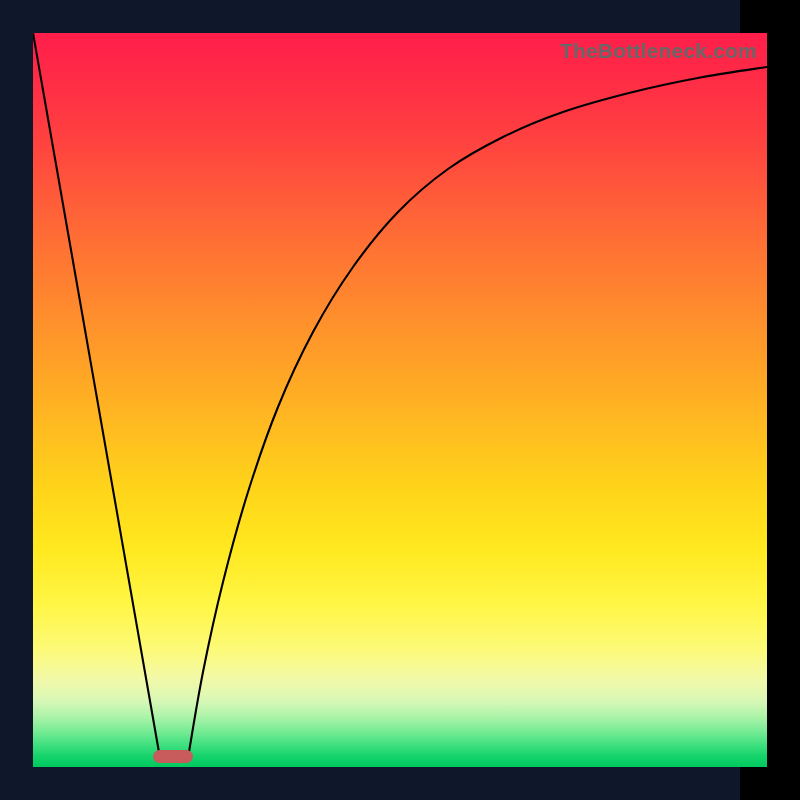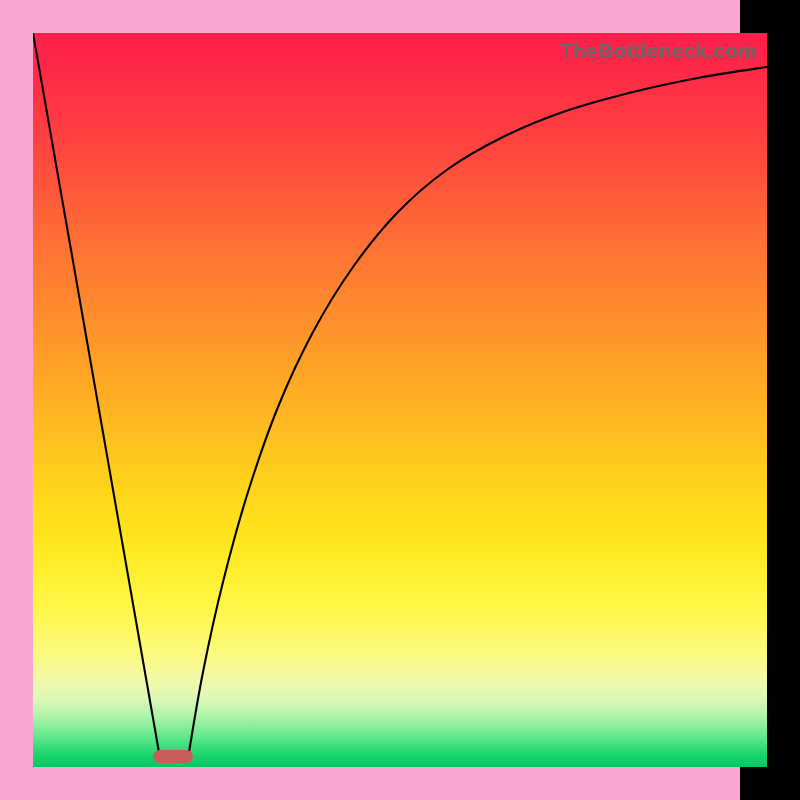--- a/index.html
+++ b/index.html
@@ -8,21 +8,21 @@
     width: 800px;
     height: 800px;
     overflow: hidden;
     background: #000;
     font-family: Arial, Helvetica, sans-serif;
   }
   .frame {
     position: relative;
     width: 740px;
     height: 800px;
-    background: #f9a8d4;
+    background: #0f172a;
   }
   .plot-area {
     position: absolute;
     left: 33px;
     top: 33px;
     width: 734px;
     height: 734px;
     overflow: hidden;
   }
   .gradient {

